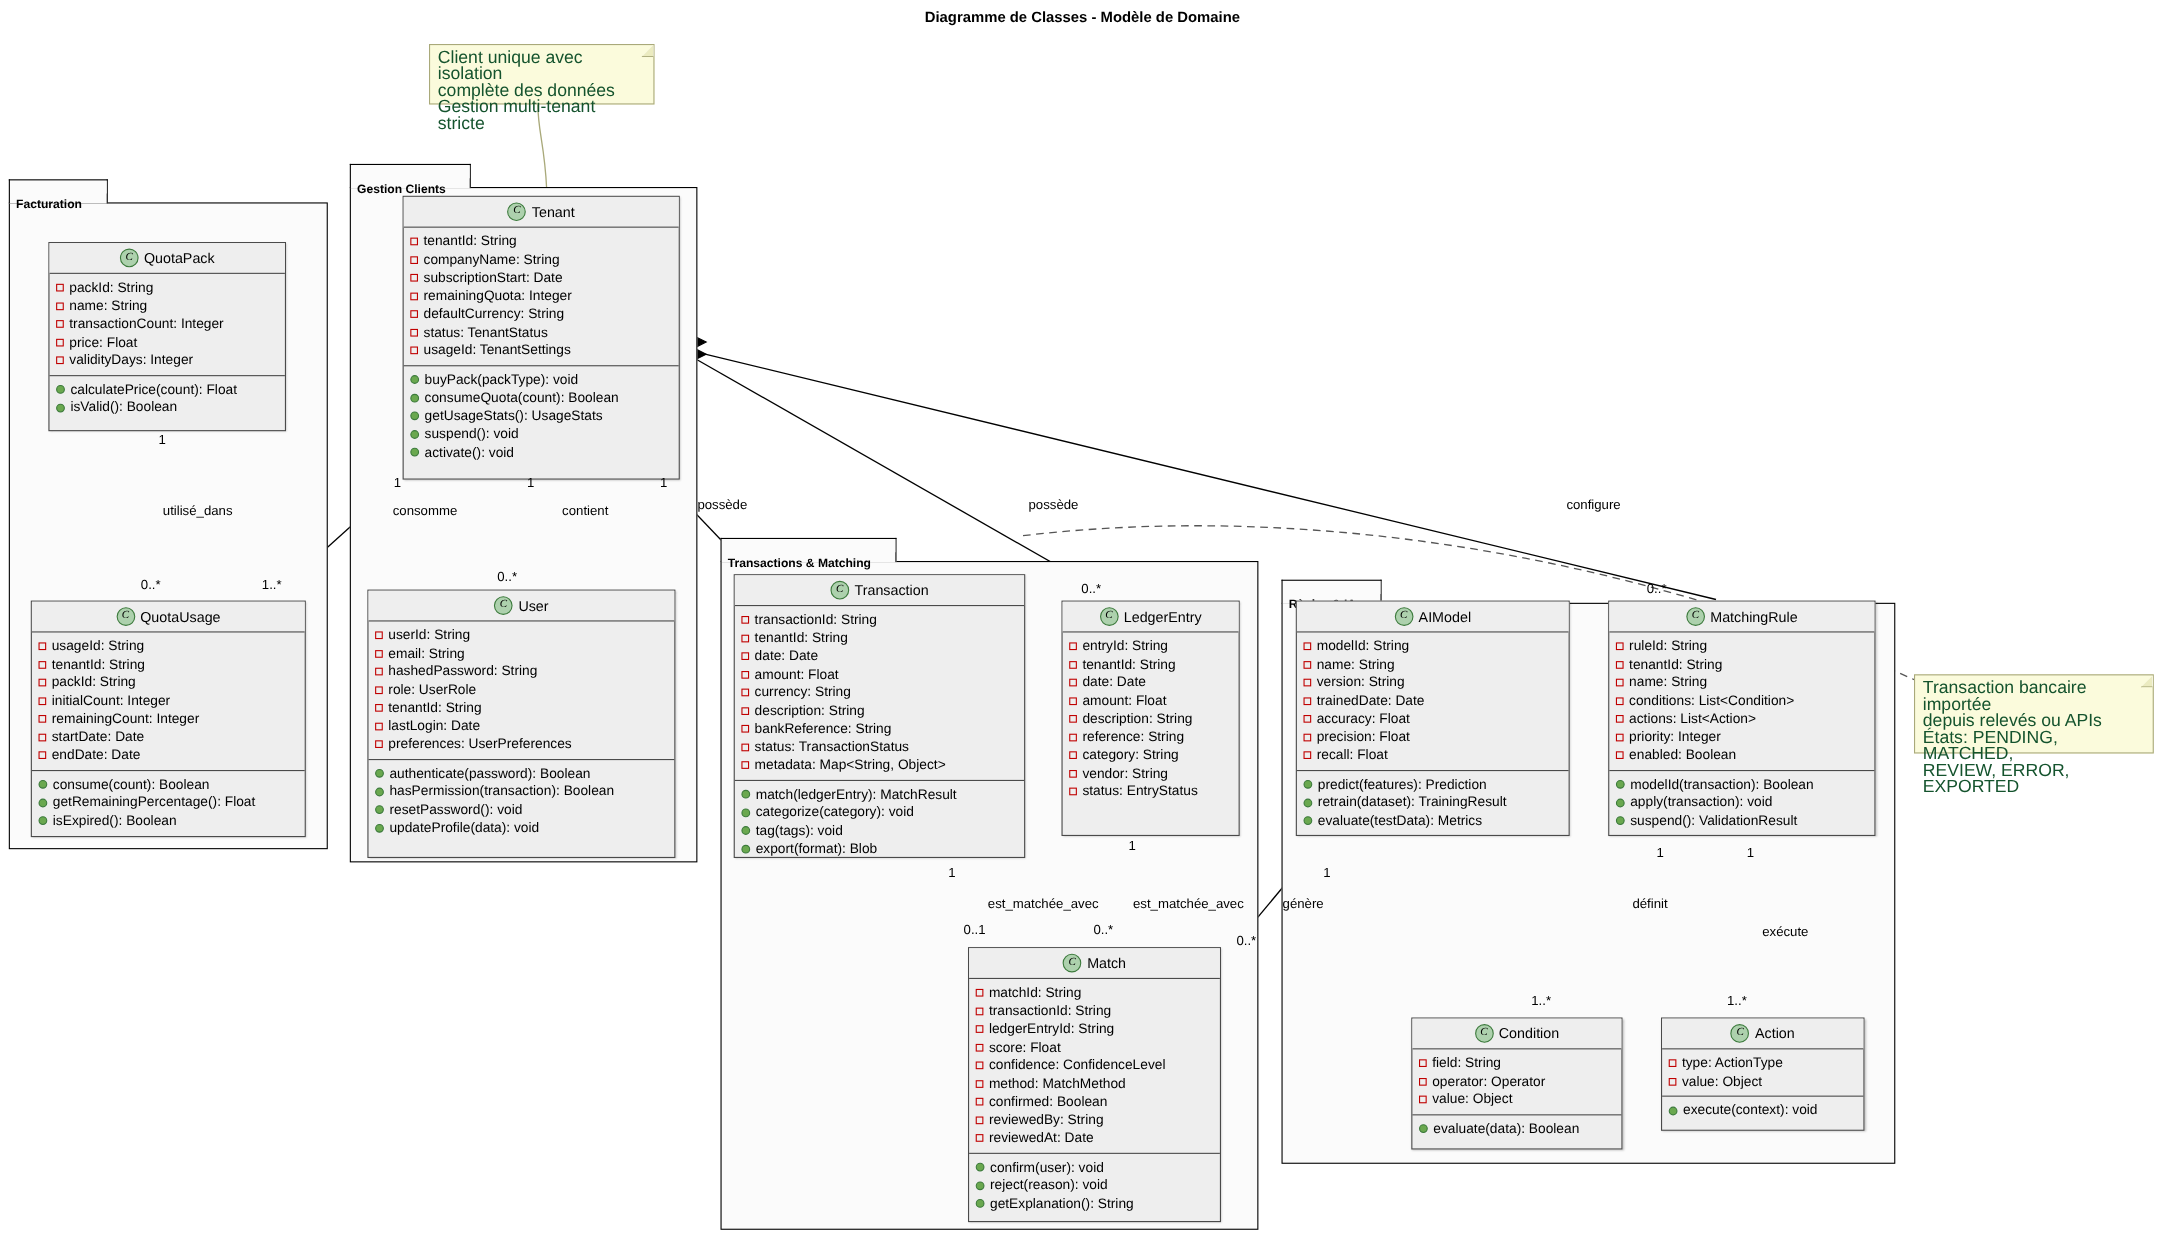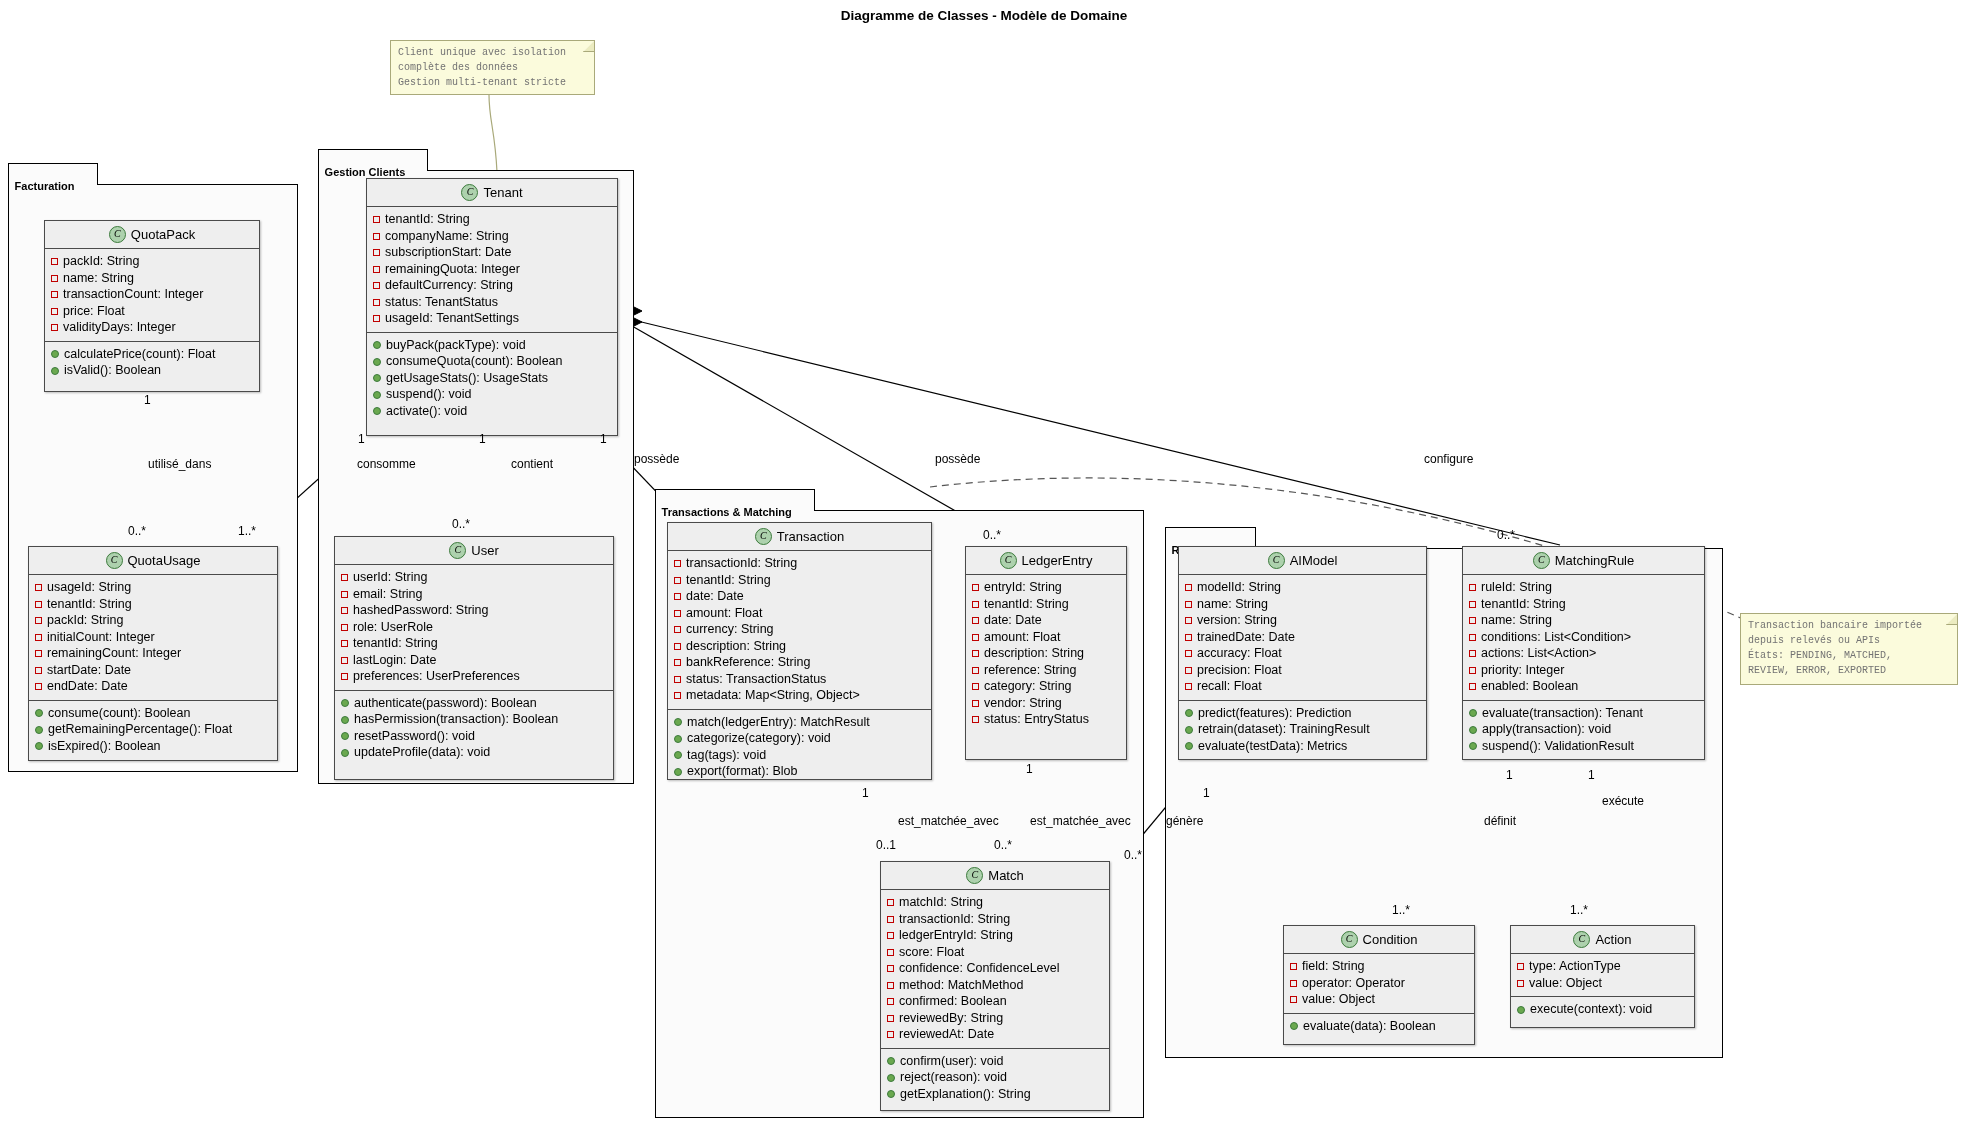--- a/index.html
+++ b/index.html
@@ -50,22 +50,22 @@
     border:1.3px solid #c00000;background:transparent;box-sizing:border-box;
   }
   .m-pub{
     width:8px;height:8px;margin-top:4.5px;flex:0 0 auto;border-radius:50%;
     background:#6aa84f;border:1px solid #3c7a3c;box-sizing:border-box;
   }
 
   
   .note{
     position:absolute;background:#fbfbdc;border:1px solid #a9a97a;
-    font-size:10px;color:#737373;padding:4px 7px;line-height:15px;
-    box-sizing:border-box;white-space:pre-line;font-family:Liberation Mono, monospace;
+    font-size:16px;color:#14532d;padding:4px 7px;line-height:15px;
+    box-sizing:border-box;white-space:pre-line;
   }
   .note:before{
     content:"";position:absolute;right:0;top:0;width:0;height:0;
     border-left:10px solid transparent;border-bottom:10px solid #ffffff;
   }
   .note:after{
     content:"";position:absolute;right:0;top:0;width:10px;height:10px;
     border-left:1px solid #a9a97a;border-bottom:1px solid #a9a97a;
     transform-origin:top right;transform:rotate(0deg);
     clip-path:polygon(0 100%,100% 0,100% 100%);
@@ -597,21 +597,21 @@
           <span>priority: Integer</span>
         </div>
       <div class="member">
           <span class="m-priv"></span>
           <span>enabled: Boolean</span>
         </div>
     </div>
     <div class="compartment">
       <div class="member">
           <span class="m-pub"></span>
-          <span>evaluate(transaction): Tenant</span>
+          <span>modelId(transaction): Boolean</span>
         </div>
       <div class="member">
           <span class="m-pub"></span>
           <span>apply(transaction): void</span>
         </div>
       <div class="member">
           <span class="m-pub"></span>
           <span>suspend(): ValidationResult</span>
         </div>
     </div>
@@ -670,21 +670,21 @@
   <div class="edge-label" style="left:148px;top:457px;">utilisé_dans</div>
   <div class="edge-label" style="left:340px;top:457px;margin-left:17px;">consomme</div>
   <div class="edge-label" style="left:485px;top:457px;margin-left:26px;">contient</div>
   <div class="edge-label" style="left:634px;top:452px;">possède</div>
   <div class="edge-label" style="left:935px;top:452px;">possède</div>
   <div class="edge-label" style="left:1424px;top:452px;">configure</div>
   <div class="edge-label" style="left:898px;top:814px;">est_matchée_avec</div>
   <div class="edge-label" style="left:1030px;top:814px;">est_matchée_avec</div>
   <div class="edge-label" style="left:1166px;top:814px;">génère</div>
   <div class="edge-label" style="left:1484px;top:814px;">définit</div>
-  <div class="edge-label" style="left:1602px;top:794px;">exécute</div>
+  <div class="edge-label" style="left:1602px;top:840px;">exécute</div>
 
   <div class="mult" style="left:144px;top:393px;">1</div>
   <div class="mult" style="left:128px;top:524px;">0..*</div>
   <div class="mult" style="left:238px;top:524px;">1..*</div>
   <div class="mult" style="left:358px;top:432px;">1</div>
   <div class="mult" style="left:479px;top:432px;">1</div>
   <div class="mult" style="left:600px;top:432px;">1</div>
   <div class="mult" style="left:452px;top:517px;">0..*</div>
   <div class="mult" style="left:983px;top:528px;">0..*</div>
   <div class="mult" style="left:1497px;top:528px;">0..*</div>

